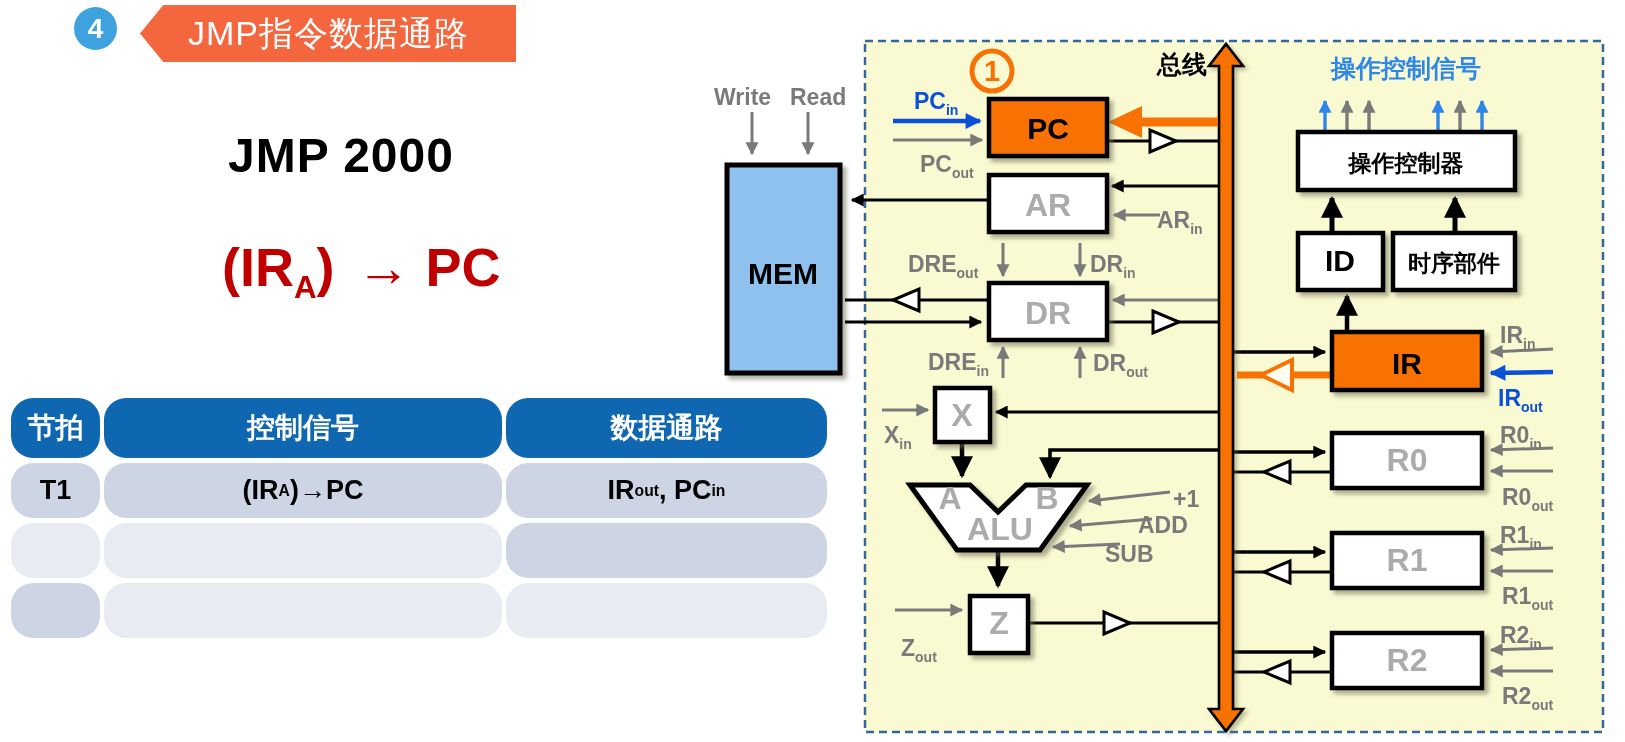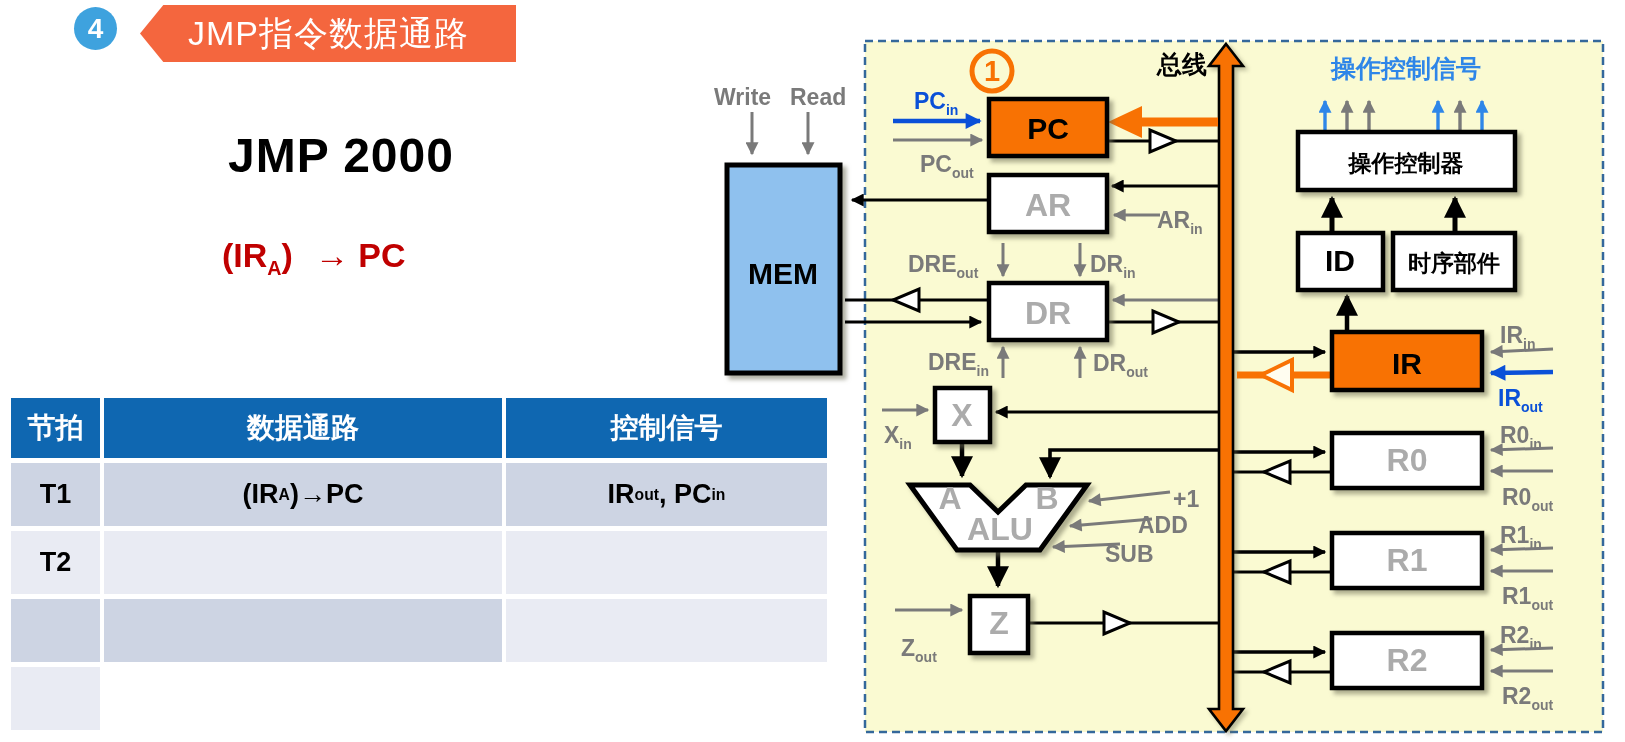--- a/index.html
+++ b/index.html
@@ -14,32 +14,32 @@
     background:#3EA2DE;color:#fff;font-size:28px;font-weight:bold;
     display:flex;align-items:center;justify-content:center;
   }
   .banner{
     left:140px;top:5px;width:376px;height:57px;background:#F4663E;
     clip-path:polygon(0 50%, 6.2% 0, 100% 0, 100% 100%, 6.2% 100%);
     color:#fff;font-size:34px;display:flex;align-items:center;
     padding-left:48px;box-sizing:border-box;letter-spacing:1px;
   }
   .jmp{left:228px;top:128px;font-size:48px;font-weight:bold;color:#000;letter-spacing:1px;}
-  .formula{left:222px;top:236px;font-size:34px;font-weight:bold;color:#C00000;}
+  .formula{left:222px;top:236px;font-size:54px;font-weight:bold;color:#C00000;}
   .formula sub{font-size:0.58em;font-weight:bold;}
   .formula .arrow{margin-left:22px;}
   
   .ttable{
     left:11px;top:398px;display:grid;
     grid-template-columns:89px 398px 321px;
     column-gap:4px;row-gap:5px;
   }
-  .cell{display:flex;align-items:center;justify-content:center;font-weight:bold;}
+  .cell{display:flex;align-items:center;justify-content:center;font-weight:bold;border-radius:22px;}
   .th{background:#0F67B1;color:#fff;height:60px;font-size:28px;}
-  .row{height:63px;font-size:27px;color:#000;}
+  .row{height:55px;font-size:27px;color:#000;}
   .row sub{font-size:0.58em;font-weight:bold;}
   .dark{background:#CDD4E3;}
   .light{background:#E9EBF3;}
   
   text{font-family:"Liberation Sans","DejaVu Sans",sans-serif;}
   .sig{font-size:23px;font-weight:bold;fill:#7A7A7A;}
   .sig .sub{font-size:14px;}
   .sigblue{fill:#0A50D8;}
   .boxgray{fill:#ABABAB;font-weight:bold;text-anchor:middle;font-size:32px;}
   .boxblack{fill:#000;font-weight:bold;text-anchor:middle;font-size:30px;}
@@ -56,37 +56,36 @@
   <div class="abs banner">
     <span>JMP指令数据通路</span>
   </div>
   <div class="abs jmp">JMP 2000</div>
   <div class="abs formula">
     <span>(IR</span><sub>A</sub><span>)</span><span class="arrow">→ PC</span>
   </div>
 
   <div class="abs ttable">
     <div class="cell th">节拍</div>
+    <div class="cell th">控制信号</div>
     <div class="cell th">数据通路</div>
-    <div class="cell th">控制信号</div>
 
     <div class="cell row dark">T1</div>
     <div class="cell row dark">
         <span>(IR</span>
         <sub>A</sub>
         <span>)→PC</span>
       </div>
     <div class="cell row dark">
         <span>IR</span>
         <sub>out</sub>
         <span>, PC</span>
         <sub>in</sub>
       </div>
 
-    <div class="cell row light">T2</div>
     <div class="cell row light">
         <span></span>
         <sub></sub>
         <span></span>
       </div>
     <div class="cell row light">
         <span></span>
         <sub></sub>
         <span></span>
         <sub></sub>

